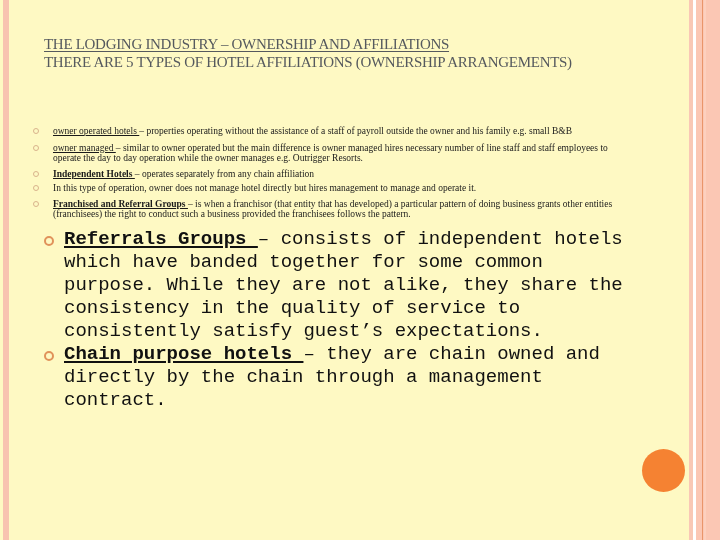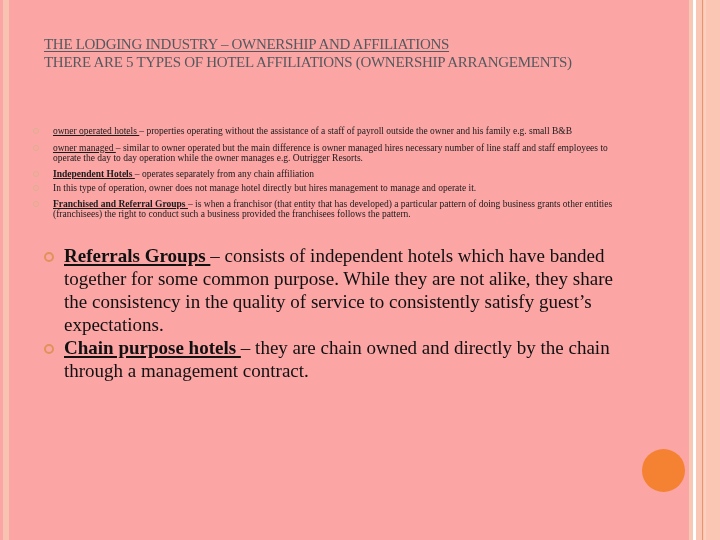--- a/index.html
+++ b/index.html
@@ -1,19 +1,19 @@
 <!DOCTYPE html>
 <html><head>
   <meta charset="utf-8">
   <style>
     * { margin: 0; padding: 0; box-sizing: border-box; }
     html, body { width: 720px; height: 540px; overflow: hidden; background: #ffffff; }
     body { position: relative; font-family: "DejaVu Serif", "Liberation Serif", serif; }
 
-    .slide { position: absolute; left: 0; top: 0; width: 720px; height: 540px; background: #fca5a5; }
+    .slide { position: absolute; left: 0; top: 0; width: 720px; height: 540px; background: #fef9c3; }
 
     
     .stripe { position: absolute; top: 0; height: 540px; }
     .left-stripe { left: 3px; width: 6px; background: #f8c3b0; }
     .right-a { left: 689px; width: 4px; background: #f9c8b5; }
     .right-b { left: 693px; width: 3px; background: #ffffff; }
     .right-c { left: 696px; width: 24px; background: #fbc7b4; }
     .right-line { left: 702px; width: 1px; background: #e9956b; }
     .right-d { left: 704px; width: 2px; background: #fcd0bf; }
 
@@ -27,22 +27,22 @@
 
     
     .small-list { position: absolute; left: 33px; top: 126px; width: 600px; list-style: none;
                   font-family: "Liberation Serif", "DejaVu Serif", serif; font-size: 9.5px; line-height: 10px; color: #1a1a1a; }
     .small-list li { position: relative; padding-left: 20px; }
     .small-list .bullet { position: absolute; left: 0; top: 2px; width: 6px; height: 6px; border: 1px solid #d9b38c; border-radius: 50%; }
     .small-list .term { text-decoration: underline; }
     .small-list .term.bold { font-weight: bold; }
 
     
-    .big-list { position: absolute; left: 44px; top: 244px; width: 580px; list-style: none;
-                font-family: Liberation Serif, serif; font-size: 19px; line-height: 23px; color: #111111; }
+    .big-list { position: absolute; left: 44px; top: 228px; width: 580px; list-style: none;
+                font-family: Liberation Mono, monospace; font-size: 19px; line-height: 23px; color: #111111; }
     .big-list li { position: relative; padding-left: 20px; }
     .big-list .bullet { position: absolute; left: 0; top: 8px; width: 10px; height: 10px; border: 2px solid #e0925a; border-radius: 50%; }
     .big-list .term { font-weight: bold; text-decoration: underline; text-decoration-thickness: 2px; text-underline-offset: 2px; }
   </style>
 </head>
 <body>
 
 <div class="slide">
   <div class="stripe left-stripe"></div>
   <div class="stripe right-a"></div>

